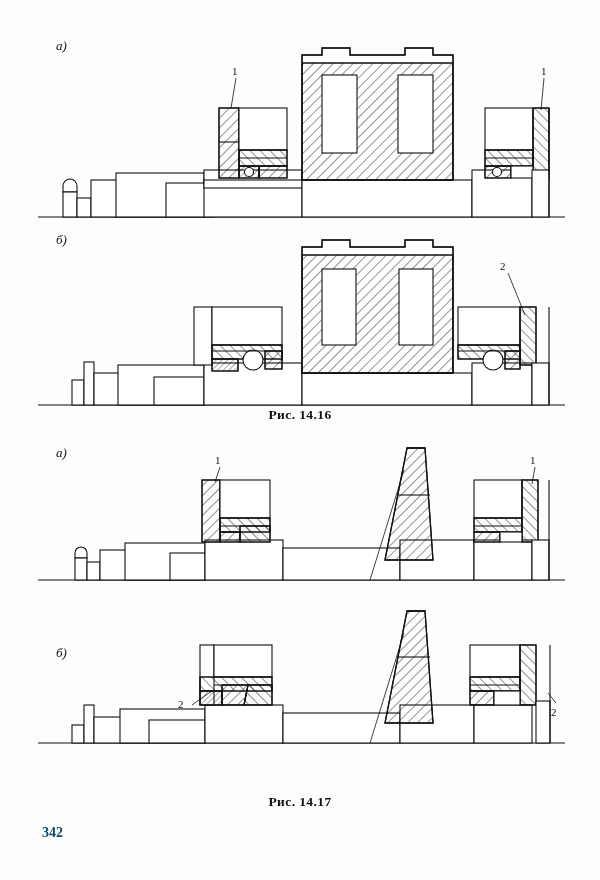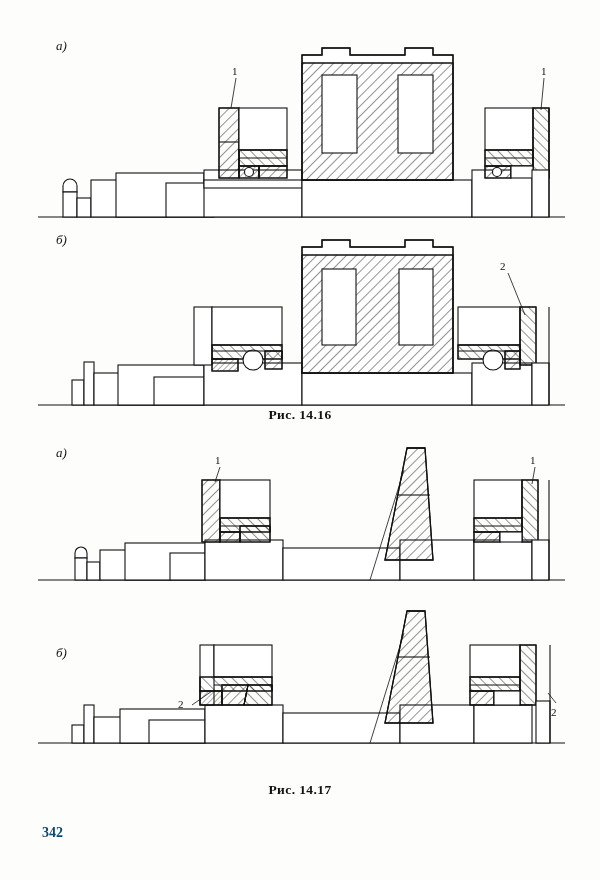--- a/index.html
+++ b/index.html
@@ -334,17 +334,17 @@
         <rect x="494" y="86" width="26" height="14" fill="#fff"></rect>
         <rect x="536" y="96" width="14" height="42" fill="#fff"></rect>
         <line x1="550" y1="40" x2="550" y2="138"></line>
         <line x1="470" y1="80" x2="520" y2="80"></line>
 
         <line x1="192" y1="100" x2="212" y2="86" stroke-width="0.8"></line>
         <line x1="556" y1="98" x2="548" y2="88" stroke-width="0.8"></line>
       </g>
     </svg>
 
-    <div class="fig-caption" style="top:342px;">Рис. 14.17</div>
+    <div class="fig-caption" style="top:354px;">Рис. 14.17</div>
   </div>
 
   <div class="page-number">342</div>
 </div>
 
 </body></html>

